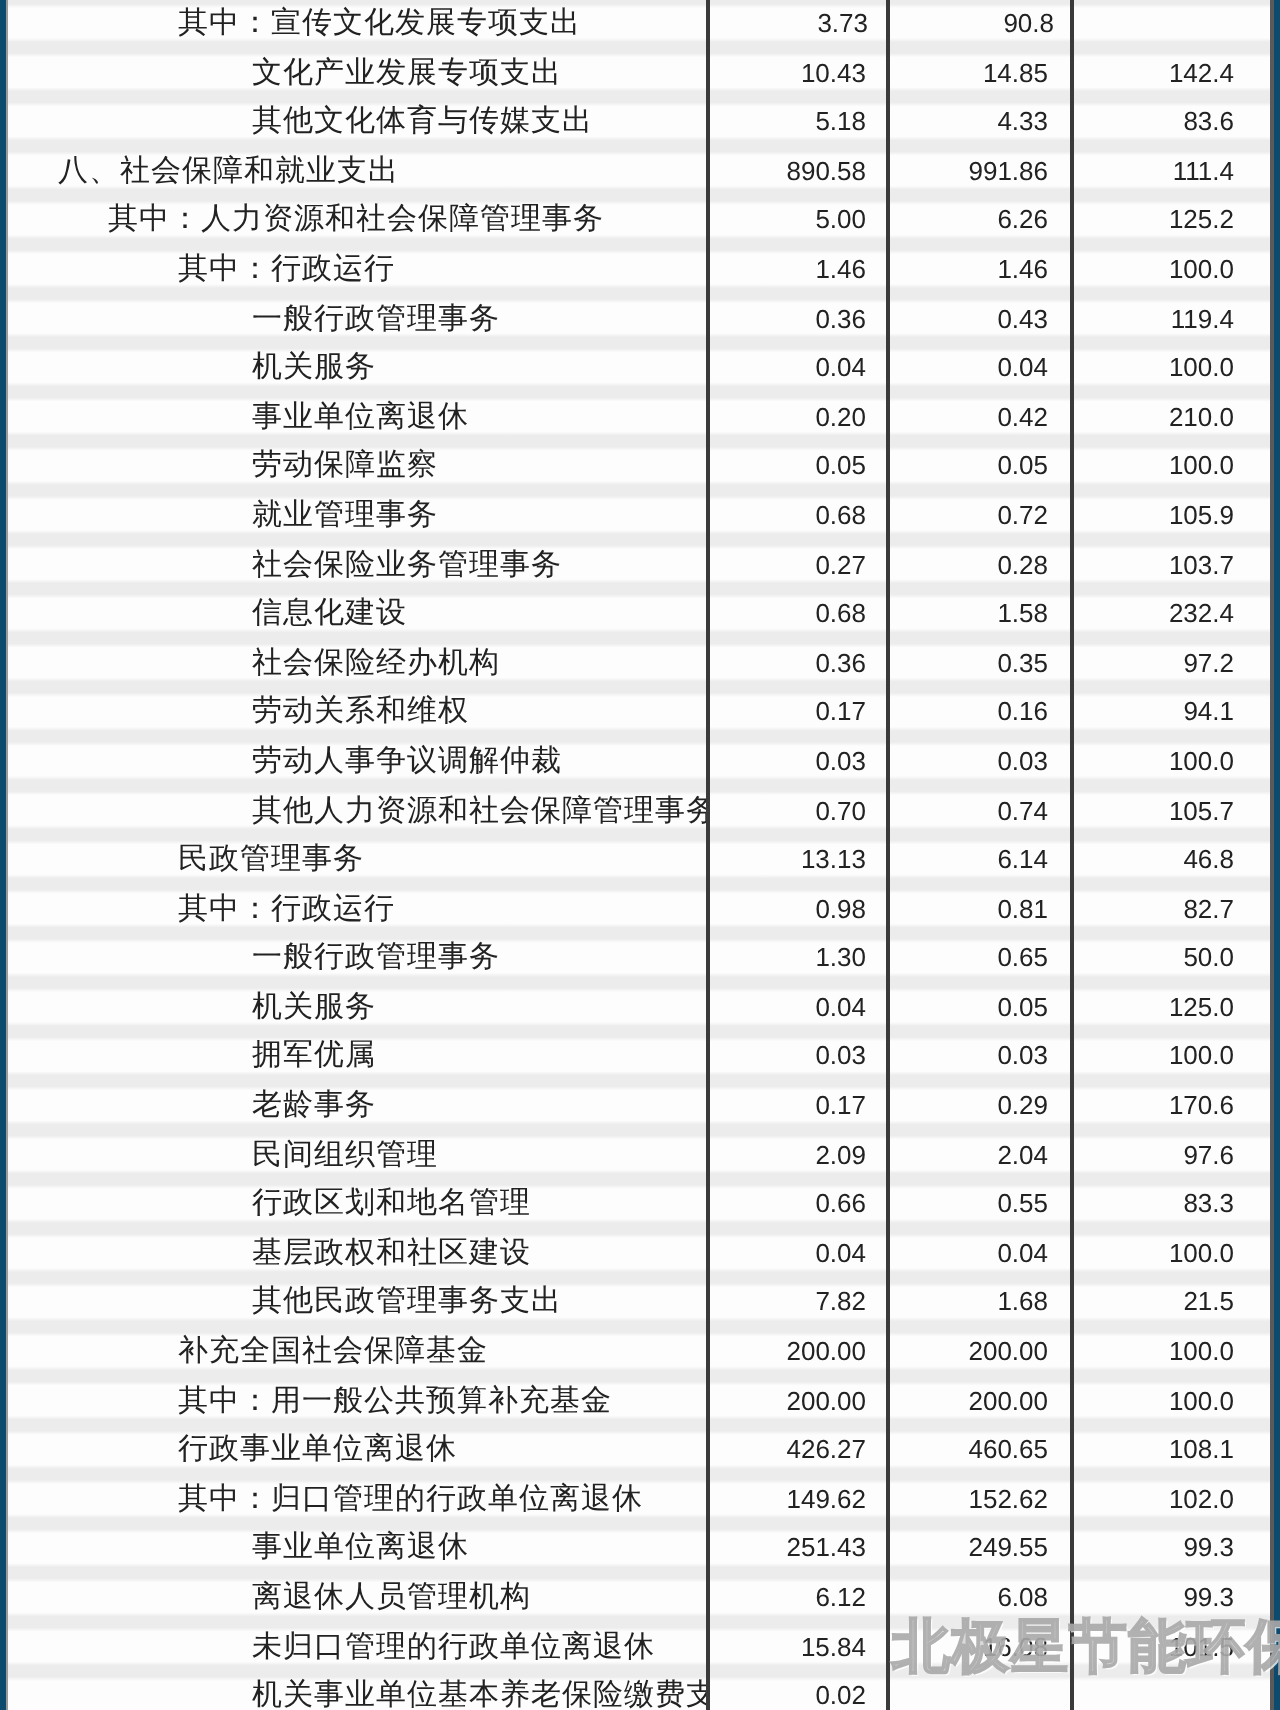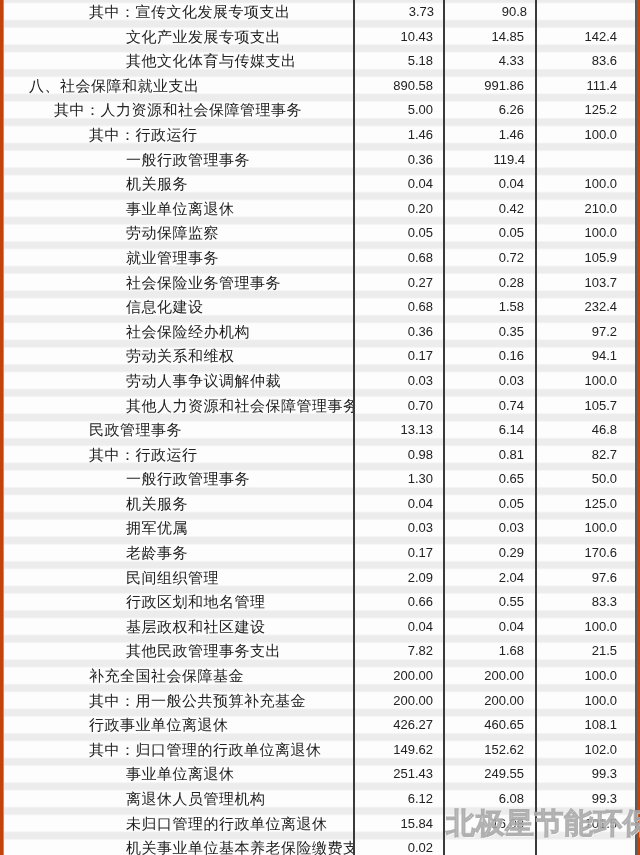--- a/index.html
+++ b/index.html
@@ -1,18 +1,18 @@
 <!DOCTYPE html>
 <html><head>
 <meta charset="utf-8">
 <style>
   html,body{margin:0;padding:0;background:#ffffff;}
   .screen{
     position:relative;width:640px;height:855px;overflow:hidden;
-    background:#c2410c;
+    background:#0c4a6e;
     font-family:"Liberation Sans","DejaVu Sans",sans-serif;
     color:#222222;
   }
   .table-area{
     position:absolute;left:3px;top:0;width:633px;height:861px;
     border-left:1px solid #9a9a9a;
     background:repeating-linear-gradient(
       to bottom,
       #ececec 0px, #ececec 2px,
       #fdfdfd 4px, #fdfdfd 19px,
@@ -97,20 +97,21 @@
   <div class="row">
     <div class="cell label lv3">其中：行政运行</div>
     <div class="cell num v1">1.46</div>
     <div class="cell num v2">1.46</div>
     <div class="cell num v3">100.0</div>
   </div>
 
   <div class="row">
     <div class="cell label lv4">一般行政管理事务</div>
     <div class="cell num v1">0.36</div>
+    <div class="cell num v2">0.43</div>
     <div class="cell num v3">119.4</div>
   </div>
 
   <div class="row">
     <div class="cell label lv4">机关服务</div>
     <div class="cell num v1">0.04</div>
     <div class="cell num v2">0.04</div>
     <div class="cell num v3">100.0</div>
   </div>
 

